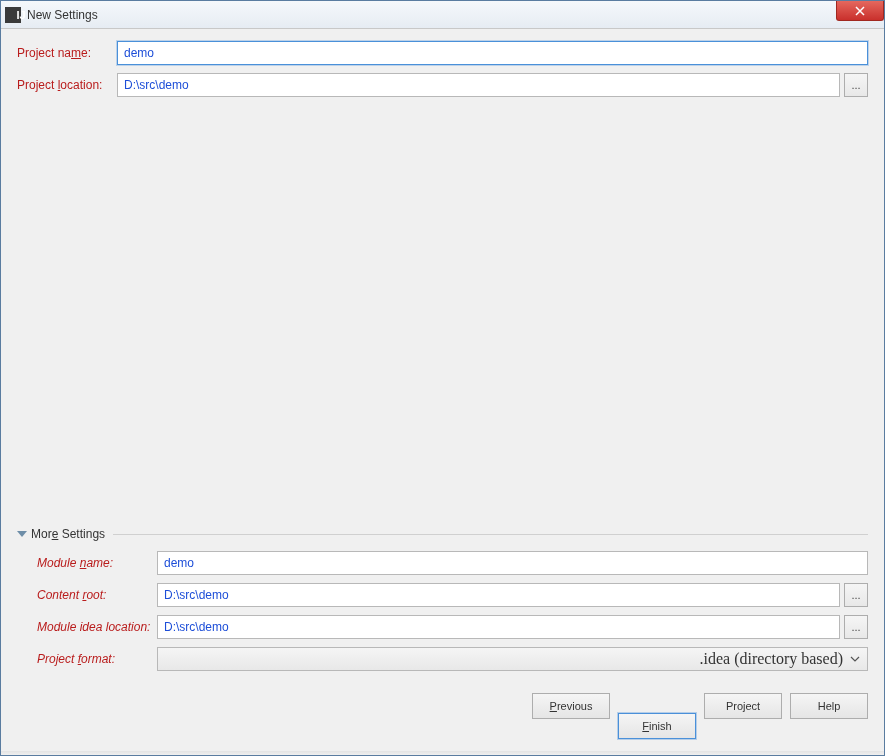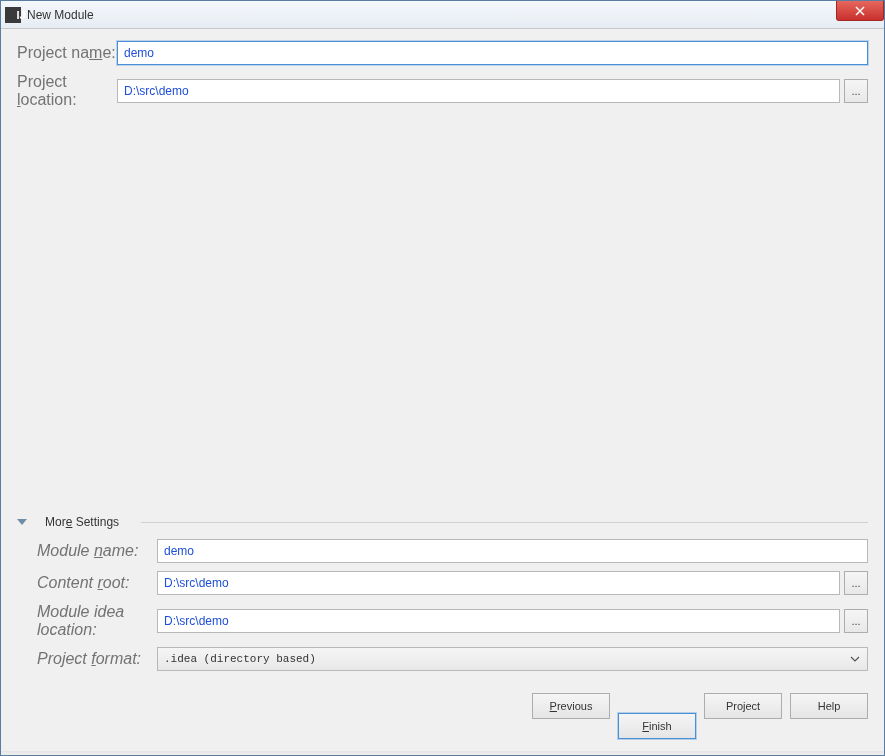--- a/index.html
+++ b/index.html
@@ -75,22 +75,22 @@
       display: flex;
       flex-direction: column;
     }
     .form-row {
       display: flex;
       align-items: center;
       margin-bottom: 8px;
     }
     .form-label {
       width: 100px;
-      color: #737373;
-      font-size: 16px;
+      color: #b91c1c;
+      font-size: 12px;
     }
     .form-label.indent {
       width: 140px;
       padding-left: 20px;
       font-style: italic;
     }
     .underline {
       text-decoration: underline;
     }
     .form-input {
@@ -121,21 +121,20 @@
       color: #444;
     }
     .spacer {
       flex: 1;
     }
     .more-settings-header {
       display: flex;
       align-items: center;
       margin-bottom: 10px;
       margin-top: 8px;
-      gap: 14px;
     }
     .disclosure-triangle {
       width: 0;
       height: 0;
       border-left: 5px solid transparent;
       border-right: 5px solid transparent;
       border-top: 6px solid #6e8ea8;
       margin-right: 4px;
     }
     .more-settings-label {
@@ -152,26 +151,26 @@
       flex: 1;
       position: relative;
       height: 24px;
     }
     .select-input {
       width: 100%;
       height: 24px;
       border: 1px solid #b8b8b8;
       background: linear-gradient(to bottom, #f5f5f5, #e8e8e8);
       padding: 2px 24px 2px 6px;
-      font-size: 11px;
-      font-family: Liberation Mono, monospace;
+      font-size: 16px;
+      font-family: Liberation Serif, serif;
       color: #333;
       appearance: none;
       cursor: pointer;
-      text-align: left;
+      text-align: right;
     }
     .select-chevron {
       position: absolute;
       right: 8px;
       top: 50%;
       transform: translateY(-50%);
       pointer-events: none;
     }
     .button-row {
       display: flex;
@@ -199,21 +198,21 @@
       height: 4px;
       background: linear-gradient(to bottom, rgba(0,0,0,0.05), transparent);
     }
   </style>
 </head>
 <body>
 
 <div class="window">
   <div class="titlebar">
     <div class="titlebar-icon">IJ</div>
-    <div class="titlebar-text">New Module</div>
+    <div class="titlebar-text">New Settings</div>
     <div class="close-btn">
       <svg viewBox="0 0 10 10">
         <path d="M1 1 L9 9 M9 1 L1 9" stroke="#fff" stroke-width="1.5" fill="none"></path>
       </svg>
     </div>
   </div>
 
   <div class="content">
 
     <div class="form-row">

